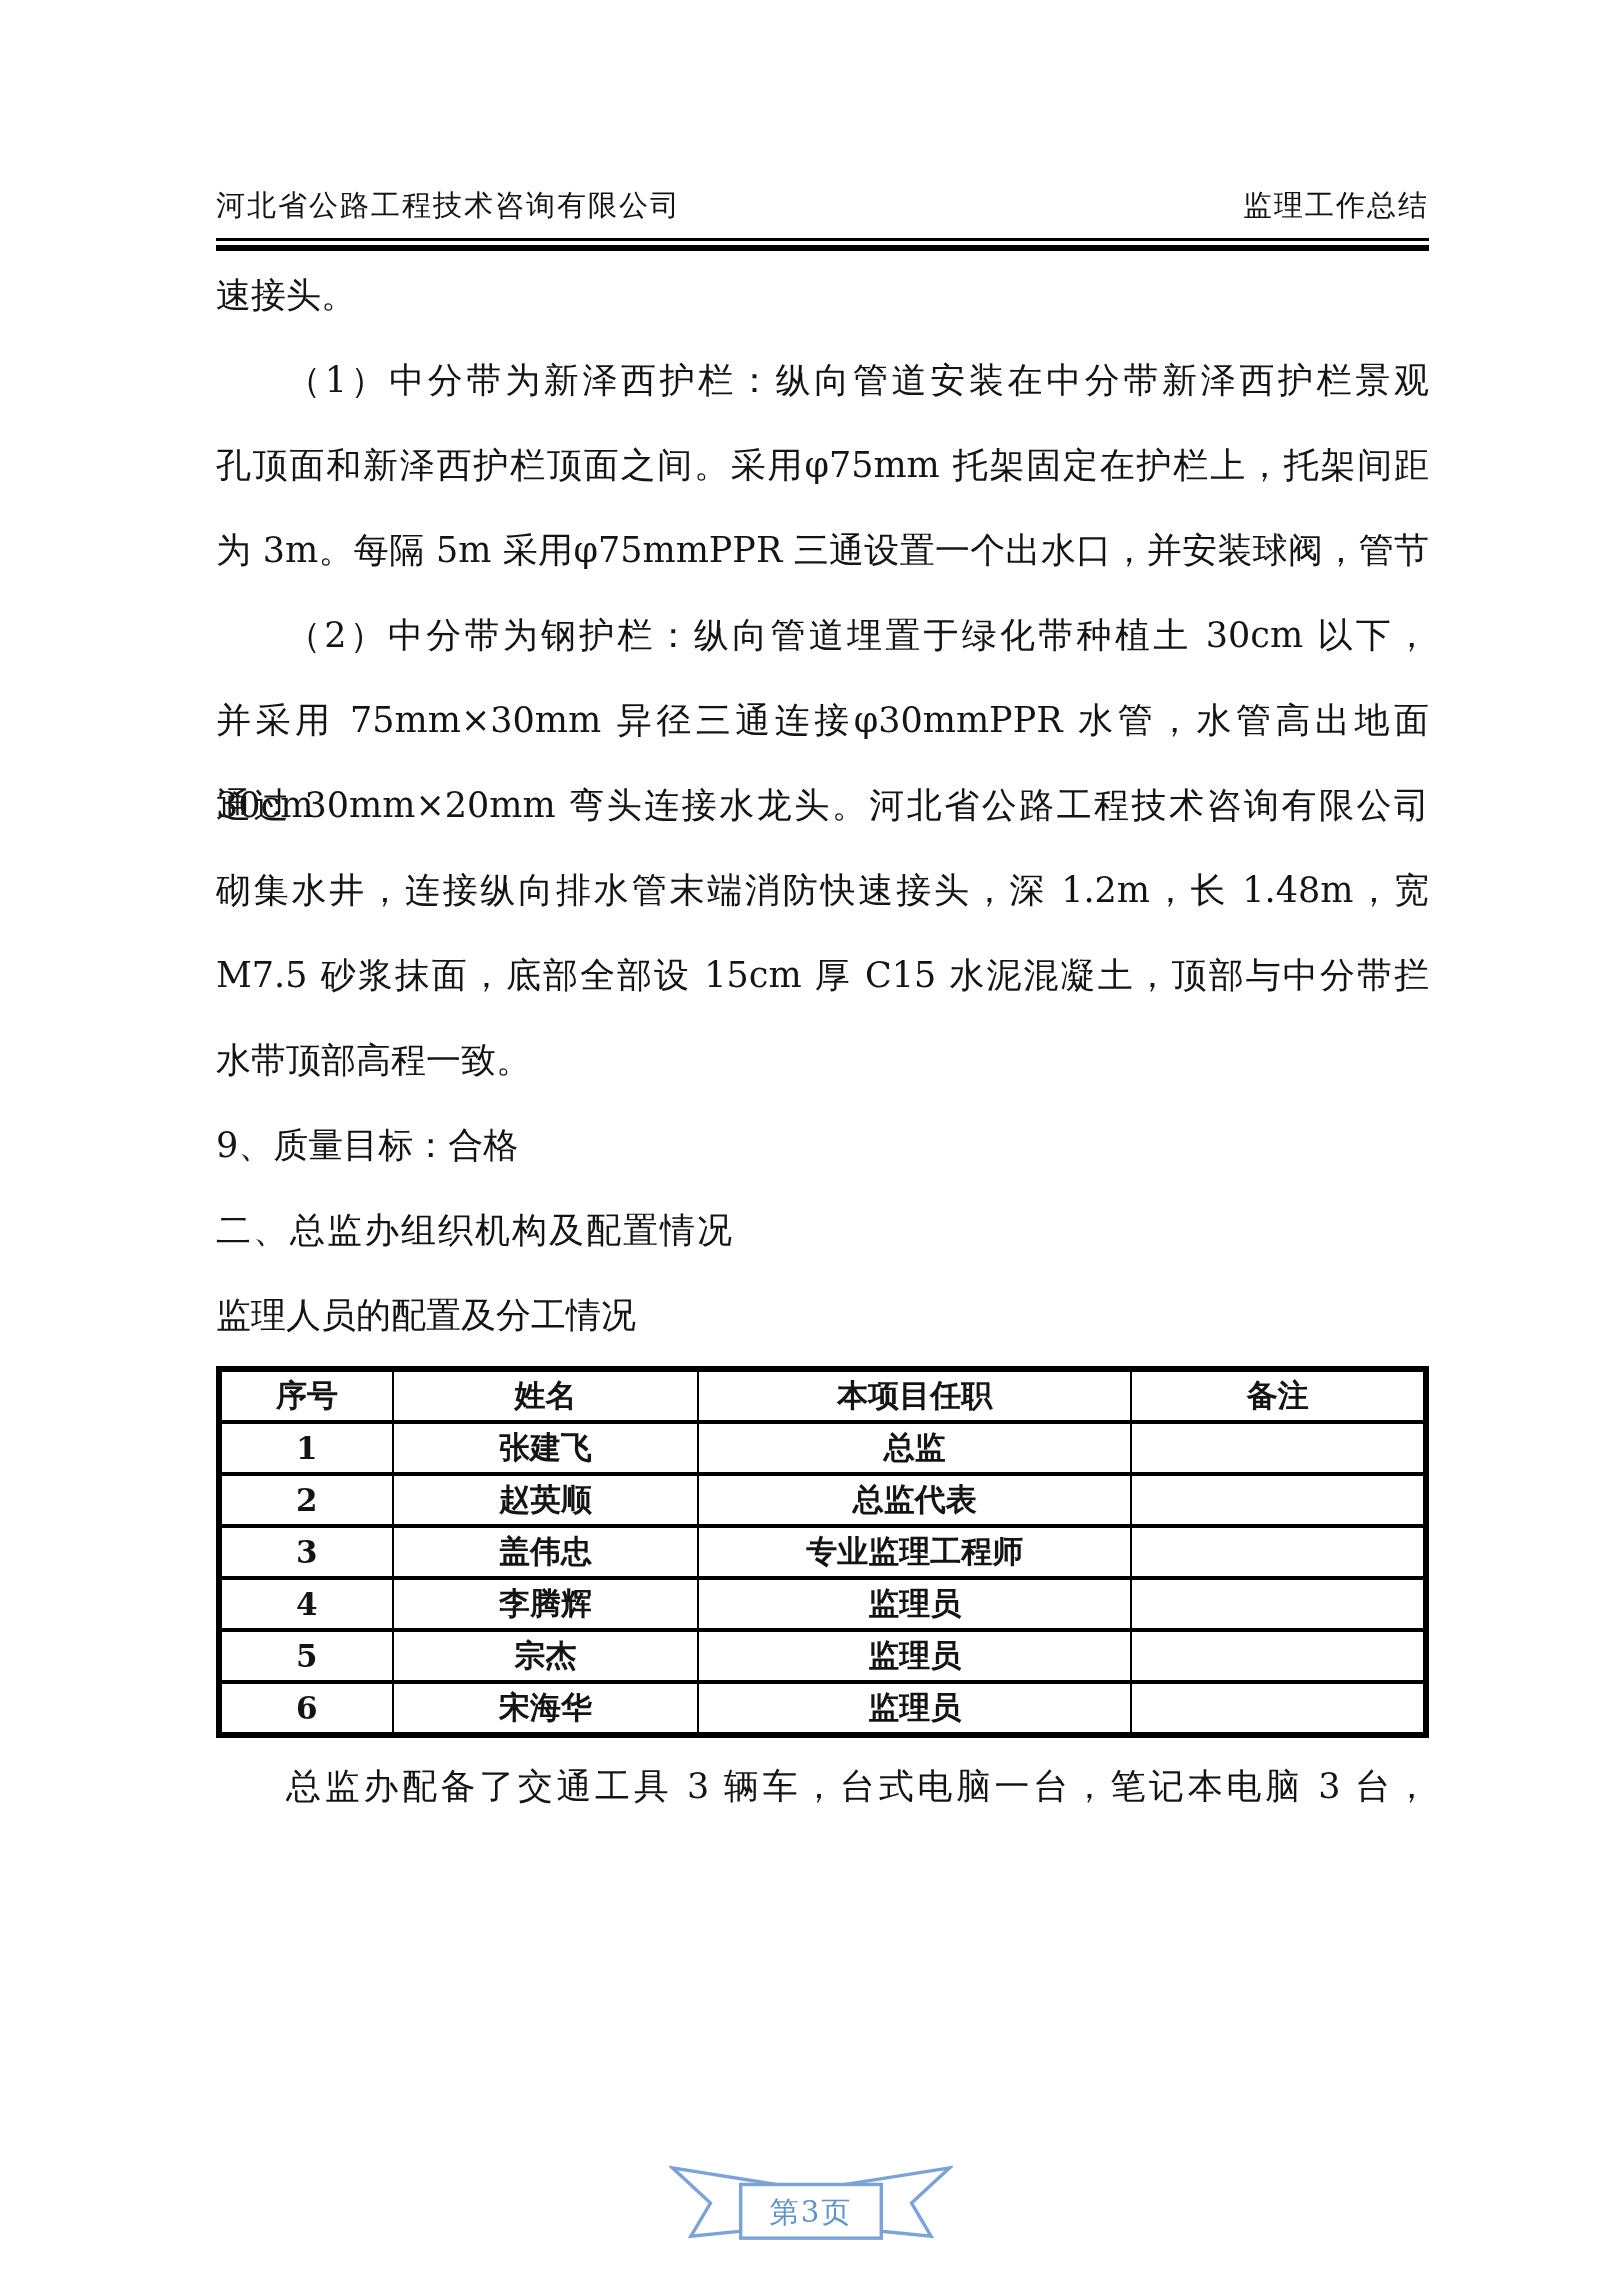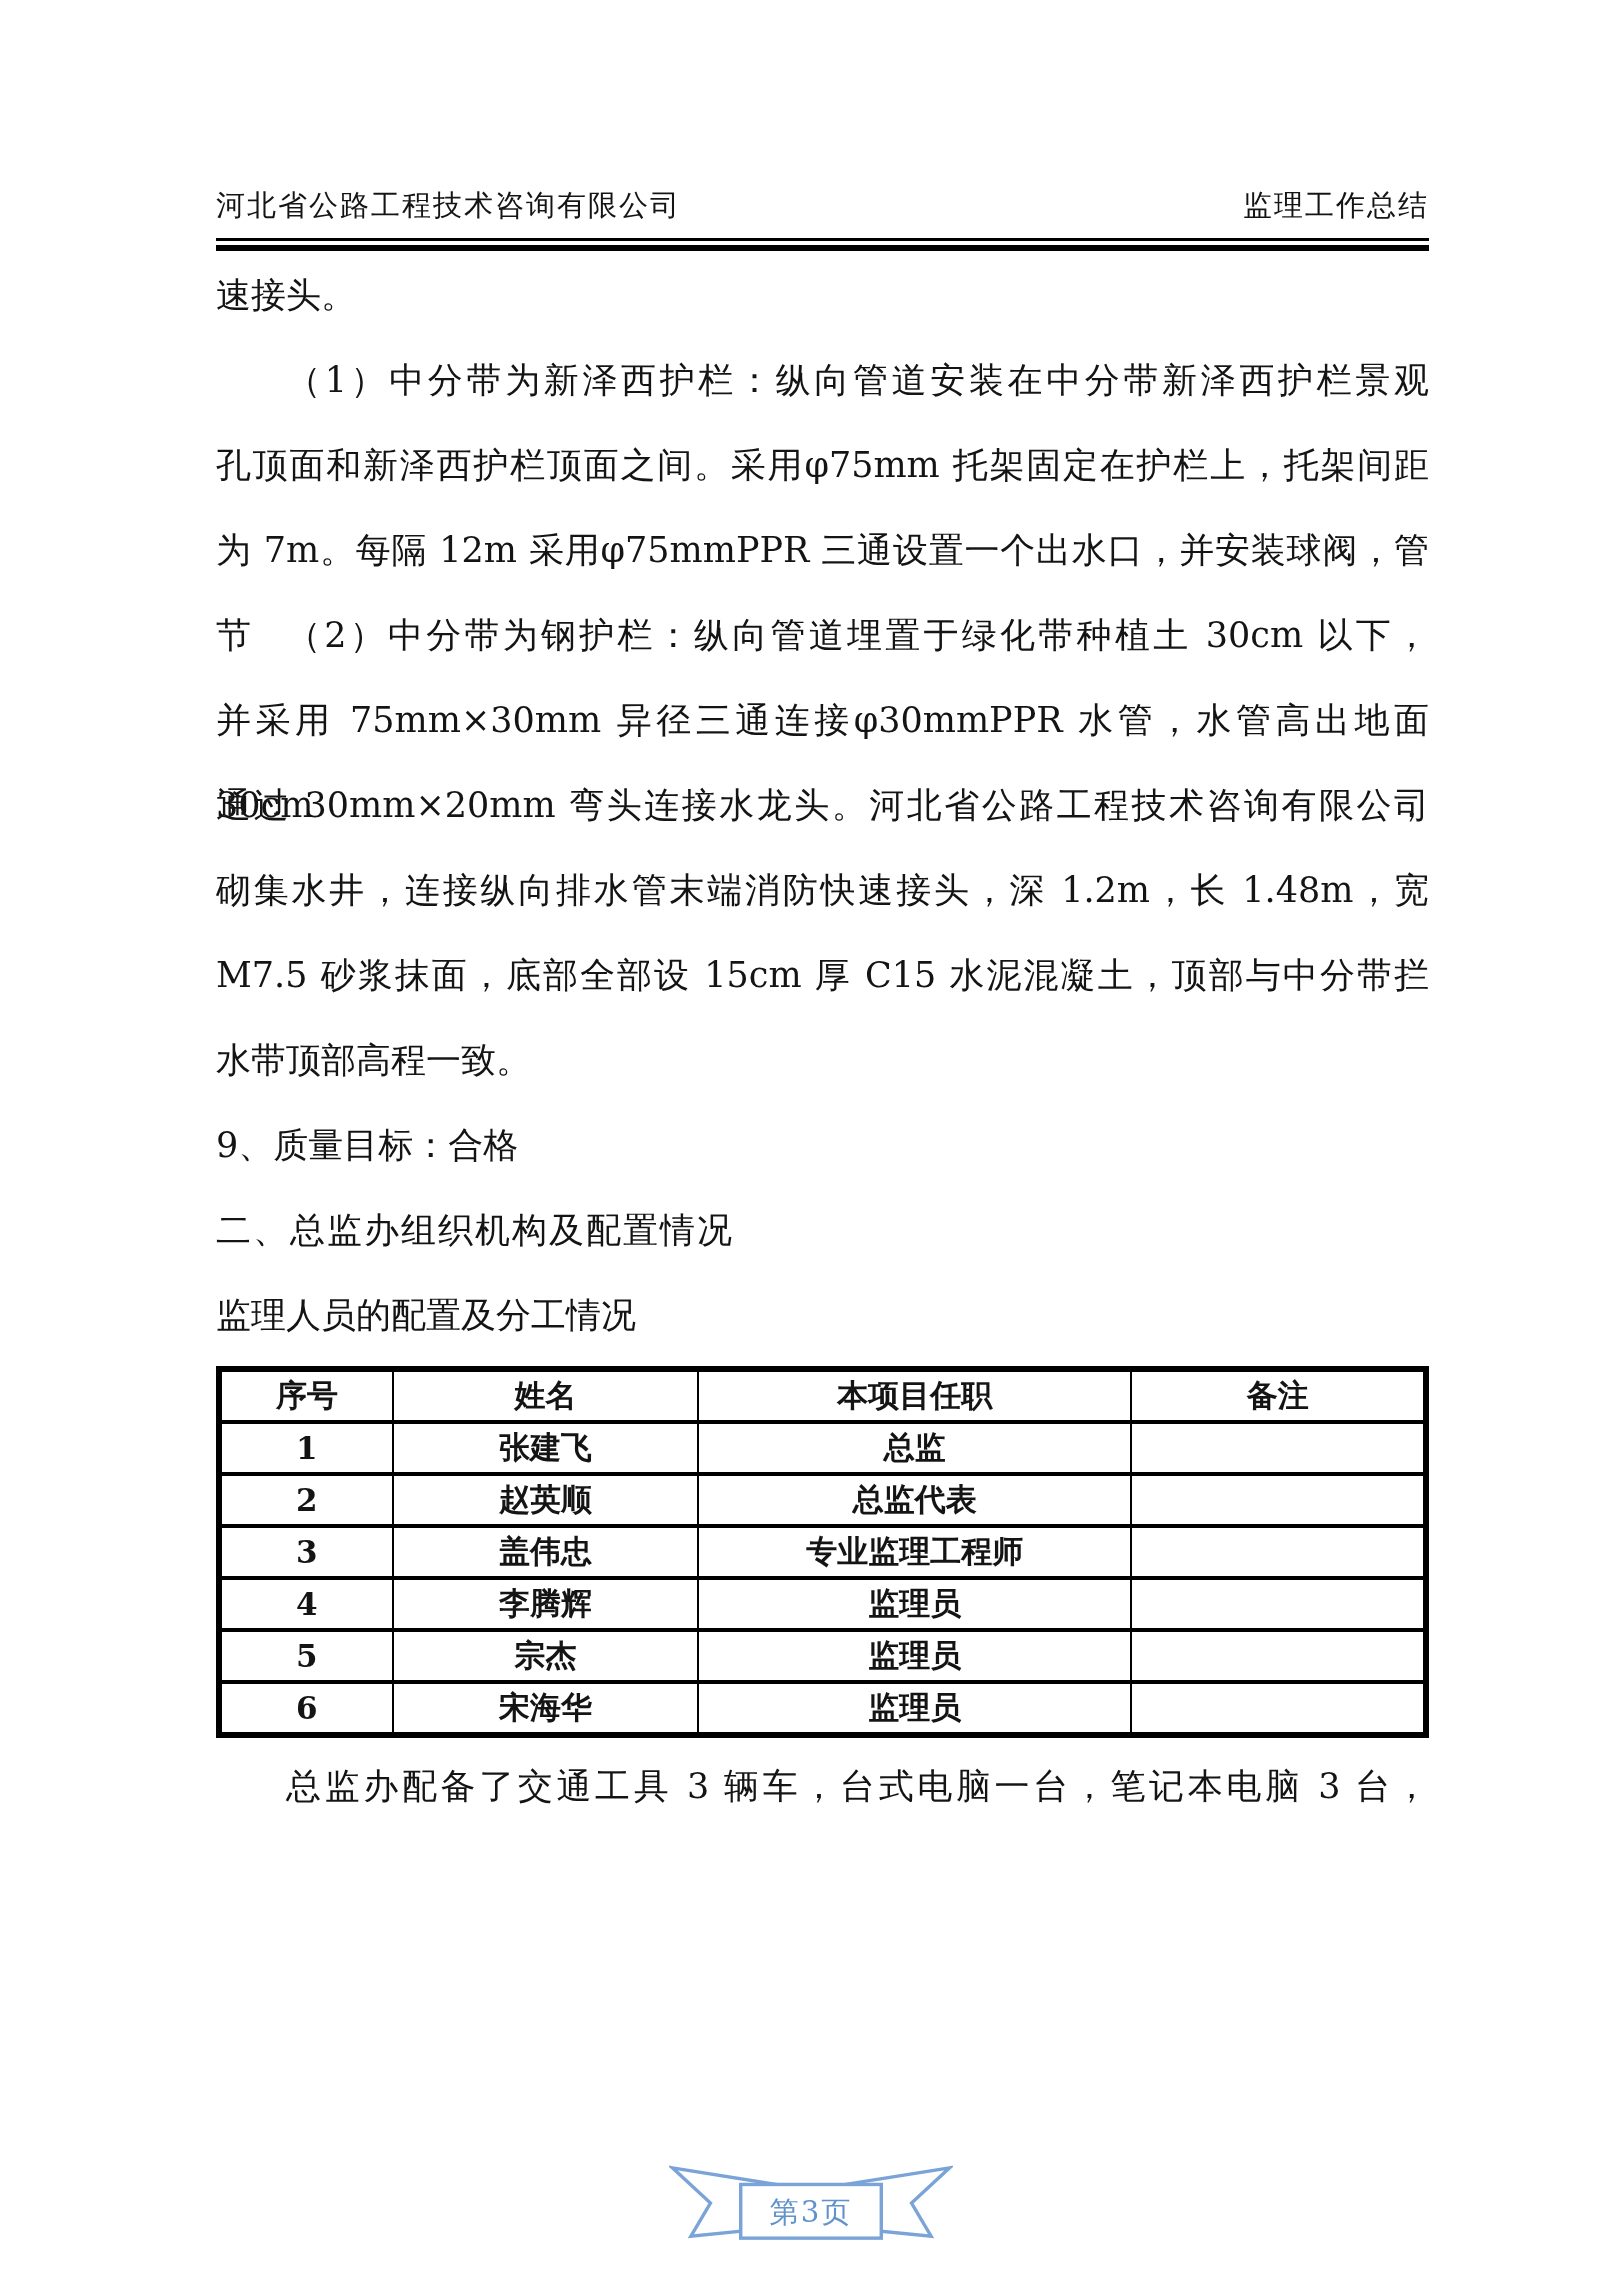--- a/index.html
+++ b/index.html
@@ -89,21 +89,21 @@
       <span>河北省公路工程技术咨询有限公司</span>
       <span>监理工作总结</span>
     </div>
     <div class="header-rule-thin"></div>
     <div class="header-rule-thick"></div>
 
     <div class="body-lines" id="body-lines">
         <div class="line">速接头。</div>
         <div class="line justify indent">（1）中分带为新泽西护栏：纵向管道安装在中分带新泽西护栏景观</div>
         <div class="line justify">孔顶面和新泽西护栏顶面之间。采用φ75mm 托架固定在护栏上，托架间距</div>
-        <div class="line justify">为 7m。每隔 12m 采用φ75mmPPR 三通设置一个出水口，并安装球阀，管节</div>
+        <div class="line justify">为 3m。每隔 5m 采用φ75mmPPR 三通设置一个出水口，并安装球阀，管节</div>
         <div class="line justify indent">（2）中分带为钢护栏：纵向管道埋置于绿化带种植土 30cm 以下，</div>
         <div class="line justify">并采用 75mm×30mm 异径三通连接φ30mmPPR 水管，水管高出地面 30cm，</div>
         <div class="line justify">通过 30mm×20mm 弯头连接水龙头。河北省公路工程技术咨询有限公司</div>
         <div class="line justify">砌集水井，连接纵向排水管末端消防快速接头，深 1.2m，长 1.48m，宽</div>
         <div class="line justify">M7.5 砂浆抹面，底部全部设 15cm 厚 C15 水泥混凝土，顶部与中分带拦</div>
         <div class="line">水带顶部高程一致。</div>
         <div class="line">9、质量目标：合格</div>
         <div class="line heading">二、总监办组织机构及配置情况</div>
         <div class="line">监理人员的配置及分工情况</div>
       </div>

